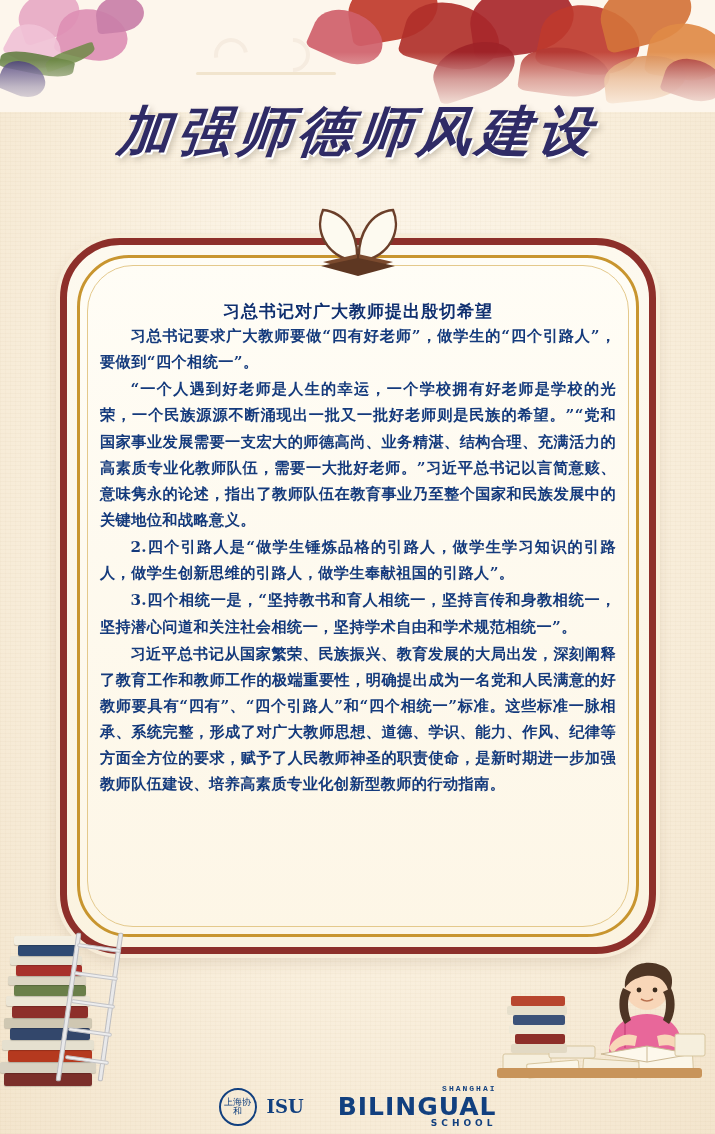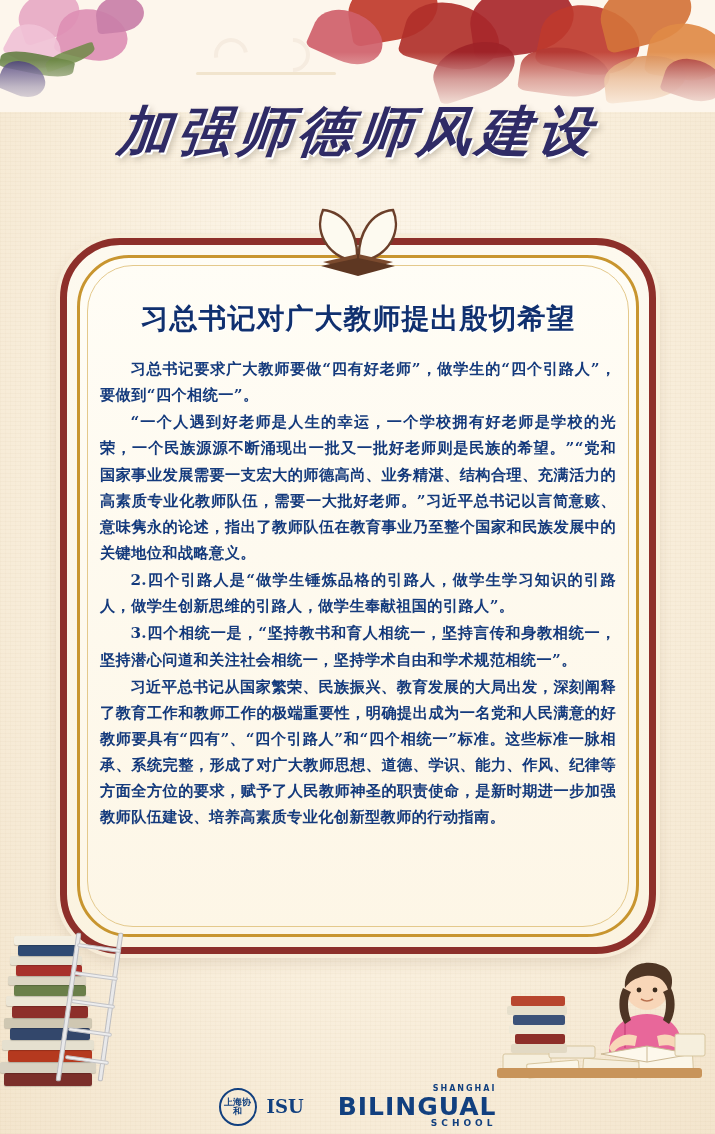--- a/index.html
+++ b/index.html
@@ -122,25 +122,24 @@
   
   .content {
     position: absolute;
     top: 300px; left: 92px;
     width: 532px; height: 630px;
     padding: 0 8px;
   }
   .doc-title {
     text-align: center;
     font-family: "DejaVu Serif", "Liberation Serif", serif;
-    font-size: 28px;
+    font-size: 17px;
     font-weight: bold;
     color: #10306f;
     letter-spacing: 1px;
-    margin-bottom: 18px;
     text-shadow: 1px 1px 0 #fff;
   }
   .para {
     font-family: "DejaVu Serif", "Liberation Serif", serif;
     font-size: 15.2px;
     line-height: 1.72;
     color: #143a7c;
     text-align: justify;
     text-indent: 2em;
     font-weight: bold;
@@ -206,26 +205,26 @@
   .seal {
     width: 38px; height: 38px;
     border-radius: 50%;
     border: 2px solid #12407f;
     display: flex; align-items: center; justify-content: center;
     color: #12407f;
     font-size: 9px;
     font-family: "DejaVu Serif", "Liberation Serif", serif;
     line-height: 1;
     text-align: center;
-    font-weight: bold;
+    font-weight: normal;
   }
   .wordmark { line-height: 1; }
   .wm-top {
     font-size: 8px; letter-spacing: 2px; color: #12407f;
-    text-align: right; margin-bottom: 1px; font-weight: bold;
+    text-align: right; margin-bottom: 1px; font-weight: bold; font-family: Liberation Mono, monospace;
   }
   .wm-main {
     font-size: 25px; letter-spacing: 1px; color: #12407f;
     font-weight: bold; font-family: "DejaVu Sans", "Liberation Sans", sans-serif; margin-left: 24px;
   }
   .wm-sub {
     font-size: 9px; letter-spacing: 4px; color: #12407f;
     text-align: right; font-weight: bold;
   }
 </style>

